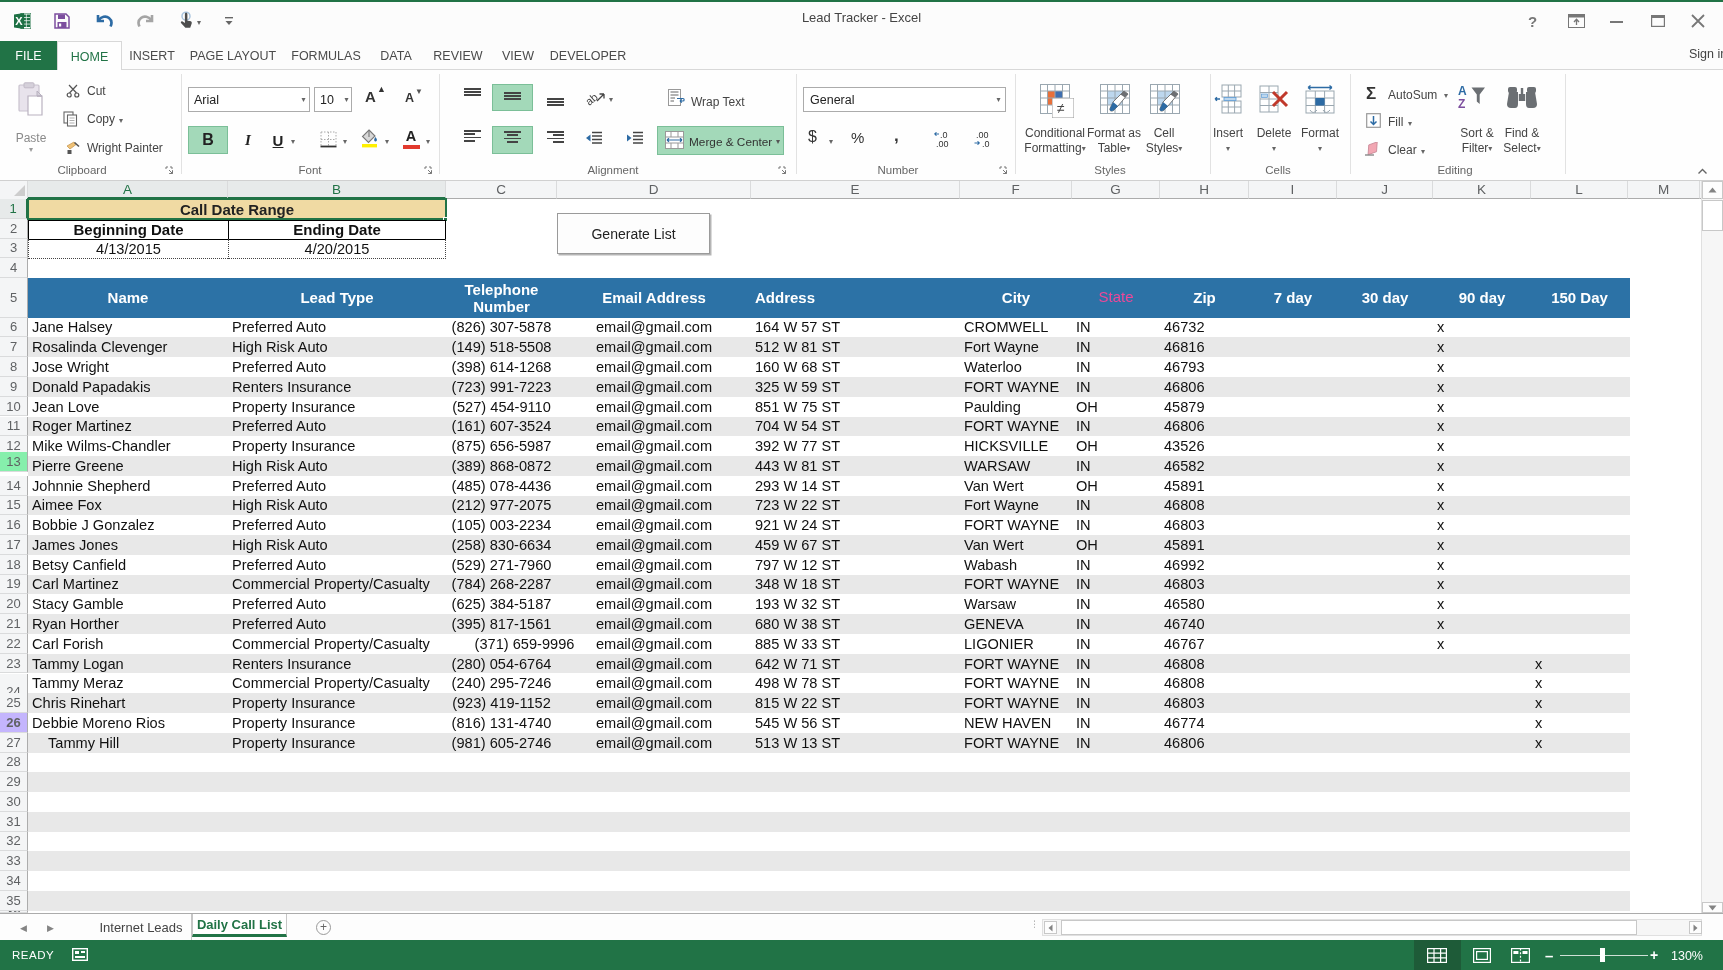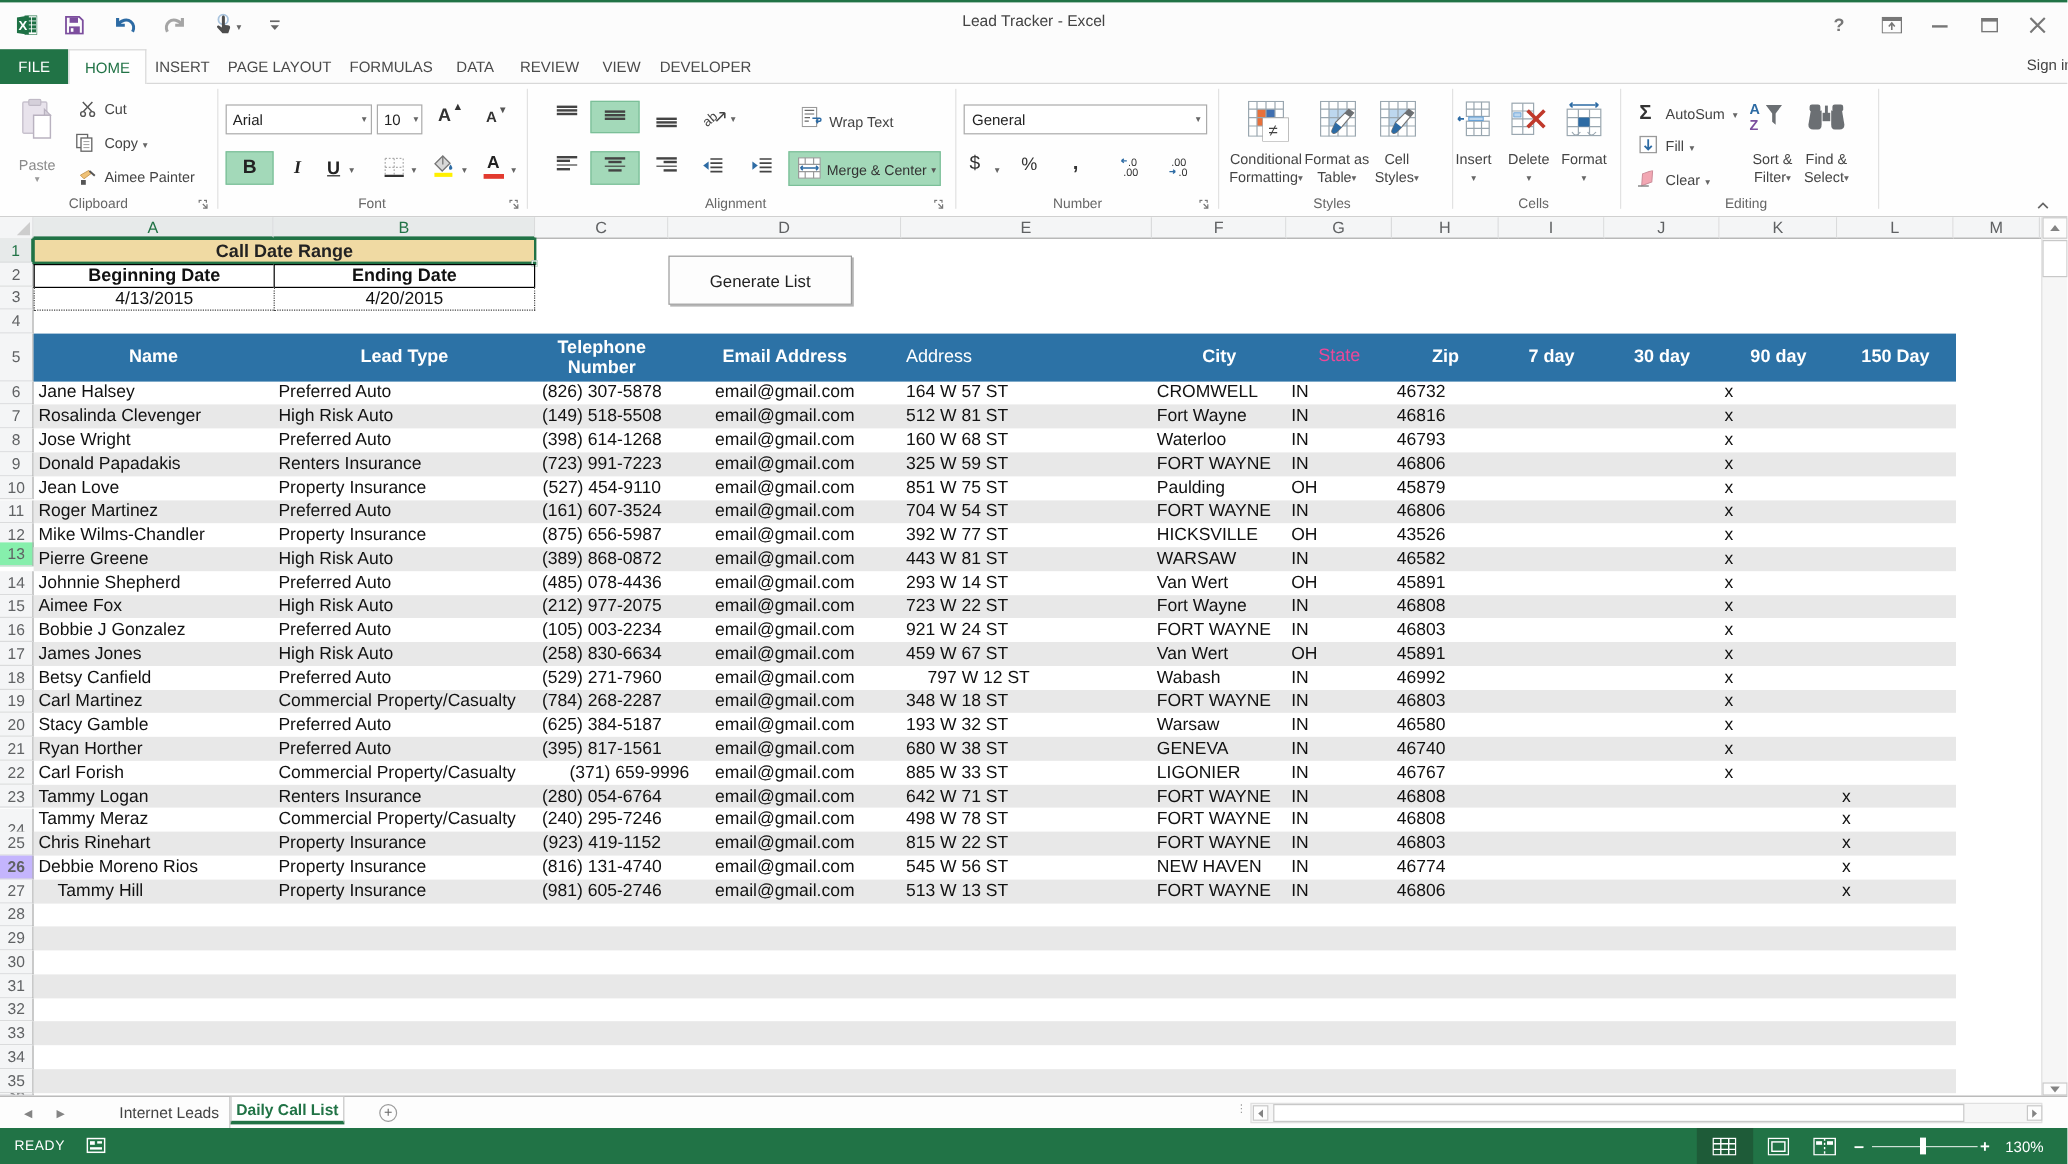--- a/index.html
+++ b/index.html
@@ -162,21 +162,21 @@
   </div>
 <div class="abs" style="left:87px;top:112px;color:#444;font-size:12px;">Copy</div>
 <div class="abs" style="left:119px;top:116px;color:#666;font-size:8px;">▾</div>
 <div class="abs" style="left:66px;top:141px;">
     <svg width="15" height="14" viewBox="0 0 15 14">
 <path d="M1 5 L8 1 L10 3.5 L4 8 Z" fill="#F0C277" stroke="#C89B55" stroke-width="0.8"></path>
 <path d="M8.5 1.5 L13 5.5" stroke="#555" stroke-width="1.6"></path>
 <rect x="1.5" y="9" width="4" height="4" fill="#555"></rect>
 </svg>
   </div>
-<div class="abs" style="left:87px;top:141px;color:#444;font-size:12px;">Aimee Painter</div>
+<div class="abs" style="left:87px;top:141px;color:#444;font-size:12px;">Wright Painter</div>
 <div class="abs lt" style="left:188px;top:87px;width:122px;height:25px;border:1px solid #ABABAB;background:#fff;padding-left:5px;color:#222;font-size:12.5px;">Arial</div>
 <div class="abs ct" style="left:297px;top:87px;width:13px;height:25px;color:#666;font-size:8px;">▾</div>
 <div class="abs lt" style="left:314px;top:87px;width:38px;height:25px;border:1px solid #ABABAB;background:#fff;padding-left:5px;color:#222;font-size:12.5px;">10</div>
 <div class="abs ct" style="left:340px;top:87px;width:13px;height:25px;color:#666;font-size:8px;">▾</div>
 <div class="abs" style="left:365px;top:88px;color:#333;font-size:15px;font-weight:bold;">A<span style="position:absolute;left:12px;top:-4px;font-size:9px;">▲</span></div>
 <div class="abs" style="left:405px;top:91px;color:#333;font-size:12.5px;font-weight:bold;">A<span style="position:absolute;left:10px;top:-4px;font-size:8px;color:#555;">▼</span></div>
 <div class="abs ct" style="left:188px;top:126px;width:40px;height:28px;background:#A3D9B9;border:1px solid #7BBf98;color:#222;font-size:16px;font-weight:bold;">B</div>
 <div class="abs ct" style="left:236px;top:126px;width:24px;height:28px;color:#222;font-size:15px;font-style:italic;font-weight:bold;font-family:'Liberation Serif',serif;">I</div>
 <div class="abs ct" style="left:266px;top:126px;width:24px;height:28px;color:#222;font-size:15px;font-weight:bold;text-decoration:underline;">U</div>
 <div class="abs" style="left:291px;top:137px;color:#666;font-size:8px;">▾</div>
@@ -453,21 +453,21 @@
 <div class="abs ct" style="left:28px;top:220px;width:200px;height:19.5px;border:1px solid #000;border-right:none;font-weight:bold;font-size:15px;color:#111;">Beginning Date</div>
 <div class="abs ct" style="left:228px;top:220px;width:218px;height:19.5px;border:1px solid #000;font-weight:bold;font-size:15px;color:#111;">Ending Date</div>
 <div class="abs ct" style="left:28px;top:239px;width:200px;height:20px;border-left:1px dotted #444;border-bottom:1px dotted #444;font-size:14.6px;color:#111;">4/13/2015</div>
 <div class="abs ct" style="left:228px;top:239px;width:218px;height:20px;border-left:1px dotted #444;border-right:1px dotted #444;border-bottom:1px dotted #444;font-size:14.6px;color:#111;">4/20/2015</div>
 <div class="abs ct" style="left:557px;top:213px;width:153px;height:41px;background:#FDFDFD;border:1px solid #9A9A9A;box-shadow:1.5px 1.5px 0 #B5B5B5;font-size:14px;color:#222;">Generate List</div>
 <div class="abs" style="left:28px;top:278.1px;width:1602px;height:39.5px;background:#2C72A6;"></div>
 <div class="abs ct" style="left:28px;top:278.1px;width:200px;height:39.5px;color:#fff;font-weight:bold;font-size:15px;">Name</div>
 <div class="abs ct" style="left:228px;top:278.1px;width:218px;height:39.5px;color:#fff;font-weight:bold;font-size:15px;">Lead Type</div>
 <div class="abs ct" style="left:557px;top:278.1px;width:194px;height:39.5px;color:#fff;font-weight:bold;font-size:15px;">Email Address</div>
 <div class="abs ct" style="left:446px;top:278.1px;width:111px;height:39.5px;color:#fff;font-weight:bold;font-size:15px;text-align:center;line-height:17px;">Telephone<br>Number</div>
-<div class="abs lt" style="left:755px;top:278.1px;width:100px;height:39.5px;color:#fff;font-weight:normal;font-size:15px;">Address</div>
+<div class="abs lt" style="left:755px;top:278.1px;width:100px;height:39.5px;color:#fff;font-weight:bold;font-size:15px;">Address</div>
 <div class="abs ct" style="left:960px;top:278.1px;width:112px;height:39.5px;color:#fff;font-weight:bold;font-size:15px;">City</div>
 <div class="abs ct" style="left:1072px;top:278.1px;width:88px;height:37px;color:#ec4899;font-weight:normal;font-size:15px;">State</div>
 <div class="abs ct" style="left:1160px;top:278.1px;width:89px;height:39.5px;color:#fff;font-weight:bold;font-size:15px;">Zip</div>
 <div class="abs ct" style="left:1249px;top:278.1px;width:88px;height:39.5px;color:#fff;font-weight:bold;font-size:15px;">7 day</div>
 <div class="abs ct" style="left:1337px;top:278.1px;width:96px;height:39.5px;color:#fff;font-weight:bold;font-size:15px;">30 day</div>
 <div class="abs ct" style="left:1433px;top:278.1px;width:98px;height:39.5px;color:#fff;font-weight:bold;font-size:15px;">90 day</div>
 <div class="abs ct" style="left:1531px;top:278.1px;width:97px;height:39.5px;color:#fff;font-weight:bold;font-size:15px;">150 Day</div>
 <div class="cell" style="left:28px;top:317.6px;width:200px;height:19.77px;padding-left:4px;justify-content:flex-start;color:#111;font-size:14.6px;">Jane Halsey</div>
 <div class="cell" style="left:228px;top:317.6px;width:218px;height:19.77px;padding-left:4px;justify-content:flex-start;color:#111;font-size:14.6px;">Preferred Auto</div>
 <div class="cell" style="left:446px;top:317.6px;width:111px;height:19.77px;justify-content:center;color:#111;font-size:14.6px;">(826) 307-5878</div>
@@ -579,21 +579,21 @@
 <div class="cell" style="left:557px;top:535.1px;width:194px;height:19.77px;justify-content:center;color:#111;font-size:14.6px;">email@gmail.com</div>
 <div class="cell" style="left:751px;top:535.1px;width:209px;height:19.77px;padding-left:4px;justify-content:flex-start;color:#111;font-size:14.6px;">459 W 67 ST</div>
 <div class="cell" style="left:960px;top:535.1px;width:112px;height:19.77px;padding-left:4px;justify-content:flex-start;color:#111;font-size:14.6px;">Van Wert</div>
 <div class="cell" style="left:1072px;top:535.1px;width:88px;height:19.77px;padding-left:4px;justify-content:flex-start;color:#111;font-size:14.6px;">OH</div>
 <div class="cell" style="left:1160px;top:535.1px;width:89px;height:19.77px;padding-left:4px;justify-content:flex-start;color:#111;font-size:14.6px;">45891</div>
 <div class="cell" style="left:1433px;top:535.1px;width:98px;height:19.77px;padding-left:4px;justify-content:flex-start;color:#111;font-size:14.6px;">x</div>
 <div class="cell" style="left:28px;top:554.8px;width:200px;height:19.77px;padding-left:4px;justify-content:flex-start;color:#111;font-size:14.6px;">Betsy Canfield</div>
 <div class="cell" style="left:228px;top:554.8px;width:218px;height:19.77px;padding-left:4px;justify-content:flex-start;color:#111;font-size:14.6px;">Preferred Auto</div>
 <div class="cell" style="left:446px;top:554.8px;width:111px;height:19.77px;justify-content:center;color:#111;font-size:14.6px;">(529) 271-7960</div>
 <div class="cell" style="left:557px;top:554.8px;width:194px;height:19.77px;justify-content:center;color:#111;font-size:14.6px;">email@gmail.com</div>
-<div class="cell" style="left:751px;top:554.8px;width:209px;height:19.77px;padding-left:4px;justify-content:flex-start;color:#111;font-size:14.6px;margin-left:18px;">797 W 12 ST</div>
+<div class="cell" style="left:751px;top:554.8px;width:209px;height:19.77px;padding-left:4px;justify-content:flex-start;color:#111;font-size:14.6px;">797 W 12 ST</div>
 <div class="cell" style="left:960px;top:554.8px;width:112px;height:19.77px;padding-left:4px;justify-content:flex-start;color:#111;font-size:14.6px;">Wabash</div>
 <div class="cell" style="left:1072px;top:554.8px;width:88px;height:19.77px;padding-left:4px;justify-content:flex-start;color:#111;font-size:14.6px;">IN</div>
 <div class="cell" style="left:1160px;top:554.8px;width:89px;height:19.77px;padding-left:4px;justify-content:flex-start;color:#111;font-size:14.6px;">46992</div>
 <div class="cell" style="left:1433px;top:554.8px;width:98px;height:19.77px;padding-left:4px;justify-content:flex-start;color:#111;font-size:14.6px;">x</div>
 <div class="abs" style="left:28px;top:574.6px;width:1602px;height:19.77px;background:#E8E8E8;"></div>
 <div class="cell" style="left:28px;top:574.6px;width:200px;height:19.77px;padding-left:4px;justify-content:flex-start;color:#111;font-size:14.6px;">Carl Martinez</div>
 <div class="cell" style="left:228px;top:574.6px;width:218px;height:19.77px;padding-left:4px;justify-content:flex-start;color:#111;font-size:14.6px;">Commercial Property/Casualty</div>
 <div class="cell" style="left:446px;top:574.6px;width:111px;height:19.77px;justify-content:center;color:#111;font-size:14.6px;">(784) 268-2287</div>
 <div class="cell" style="left:557px;top:574.6px;width:194px;height:19.77px;justify-content:center;color:#111;font-size:14.6px;">email@gmail.com</div>
 <div class="cell" style="left:751px;top:574.6px;width:209px;height:19.77px;padding-left:4px;justify-content:flex-start;color:#111;font-size:14.6px;">348 W 18 ST</div>

